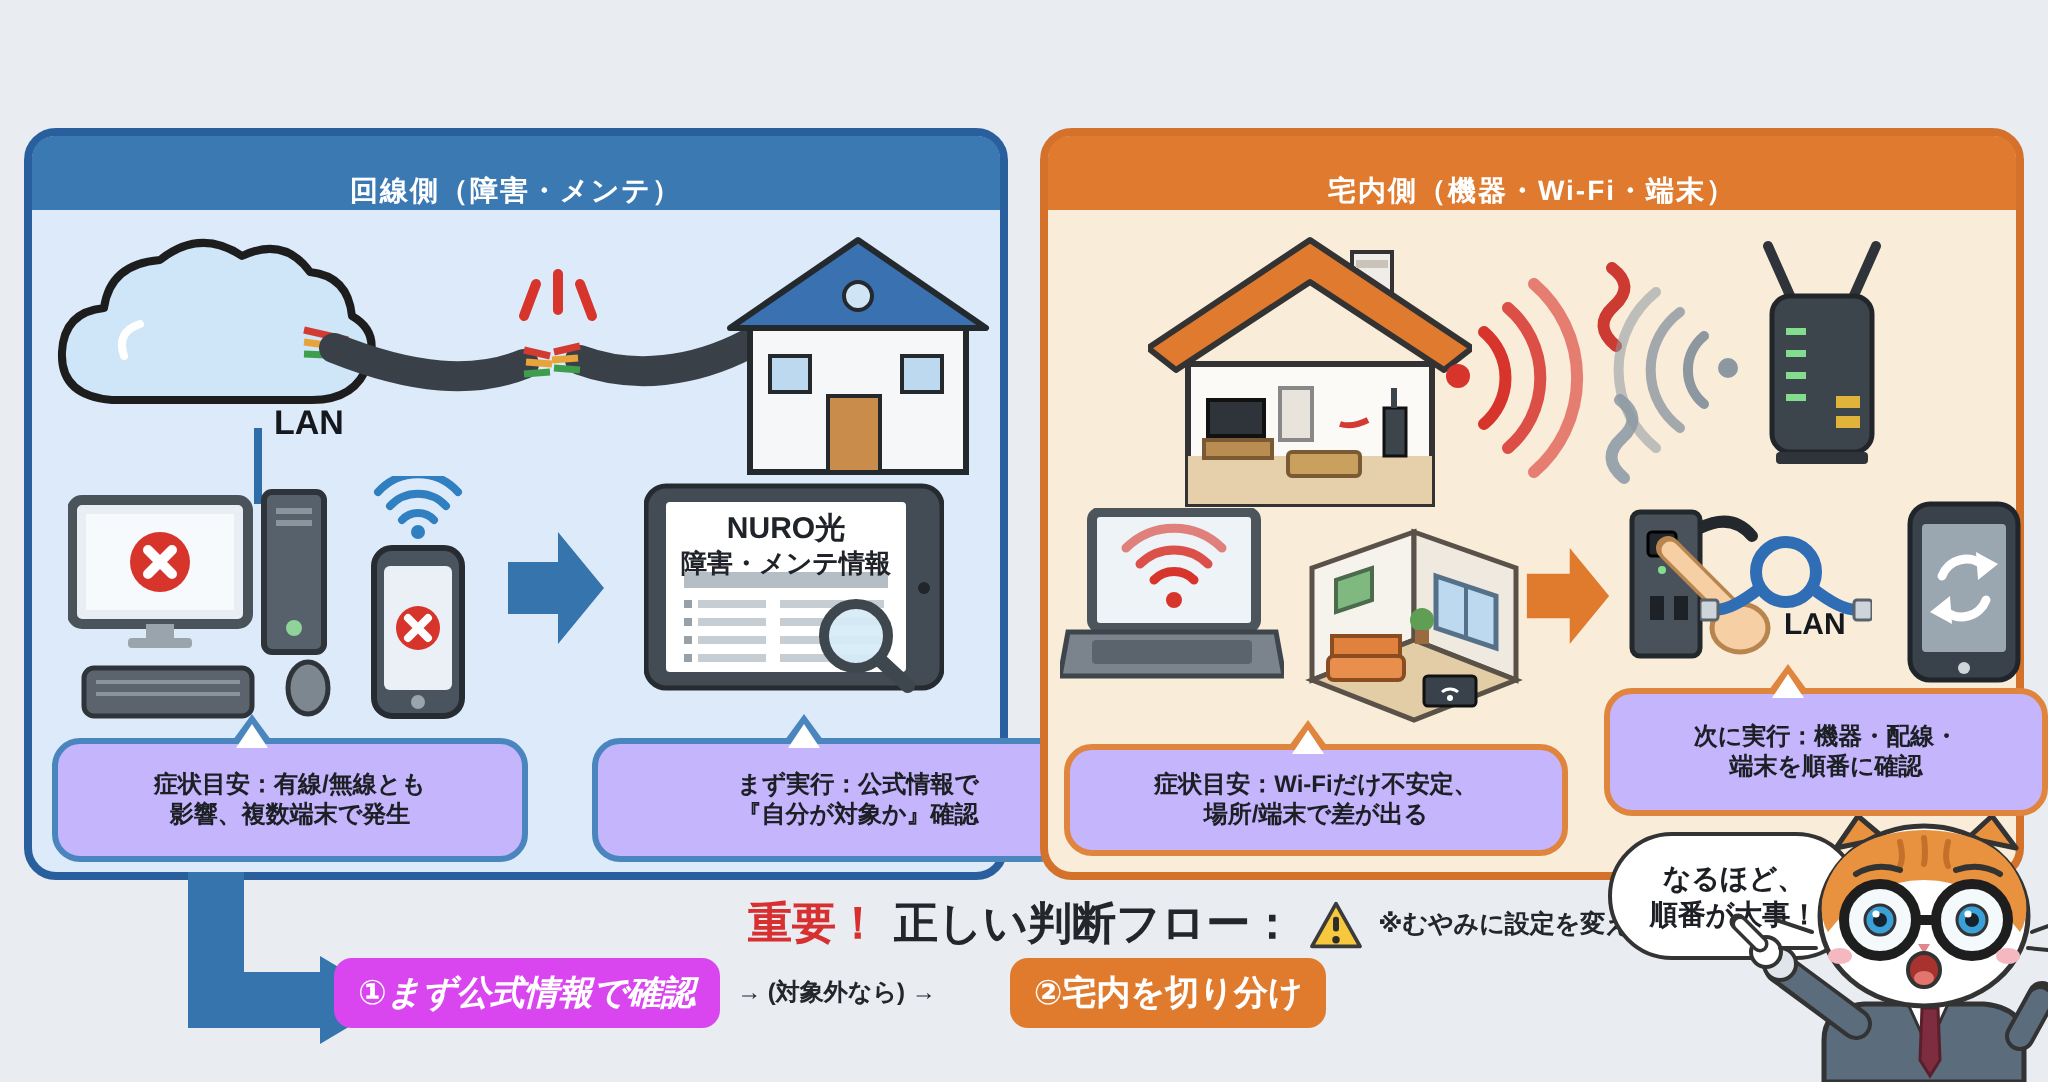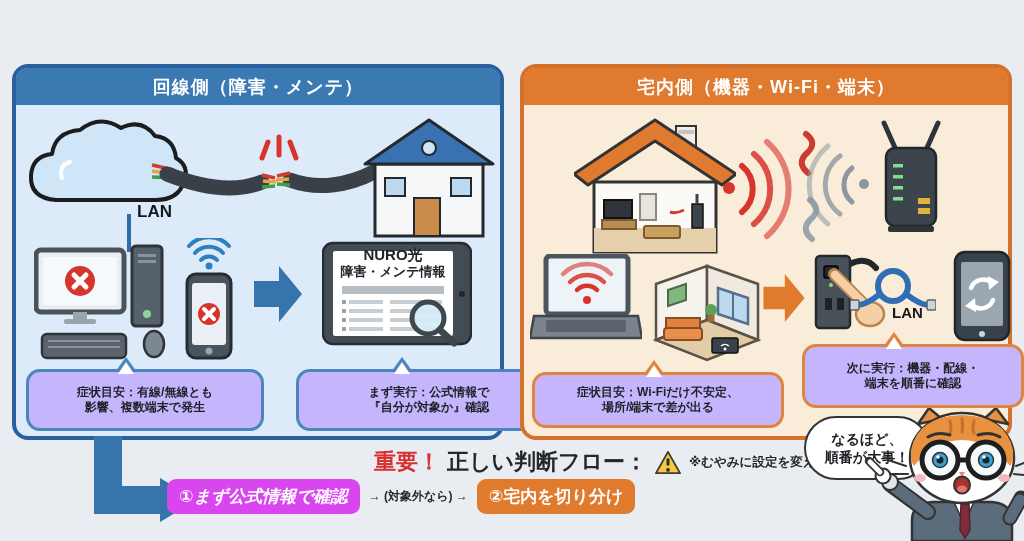--- a/index.html
+++ b/index.html
@@ -7,22 +7,22 @@
         font-family:"Liberation Sans","DejaVu Sans",sans-serif;color:#1c1f24;}
   
   .top-bar{position:absolute;left:0;top:0;width:1024px;height:52px;
            background:linear-gradient(180deg,#33506f 0%,#28415e 60%,#223a54 100%);
            display:flex;align-items:center;justify-content:center;border-bottom:3px solid #56708c;box-sizing:border-box;}
   .top-title{color:#fff;font-weight:bold;font-size:29px;letter-spacing:1px;text-shadow:0 2px 2px rgba(0,0,0,.45);}
   
   .panel{position:absolute;top:64px;width:492px;height:376px;border-radius:16px;border:4px solid;box-sizing:border-box;}
   .panel-left{left:12px;background:#dceafa;border-color:#2a5f9e;}
   .panel-right{left:520px;background:#f9ecd9;border-color:#d4712a;}
-  .panel-header{height:37px;display:flex;align-items:center;justify-content:center;color:#fff;
-                font-weight:bold;font-size:18px;letter-spacing:1px;border-radius:11px 11px 0 0;}
+  .panel-header{height:37px;display:flex;align-items:flex-end;justify-content:center;color:#fff;
+                font-weight:bold;font-size:14px;letter-spacing:1px;border-radius:11px 11px 0 0;}
   .panel-left .panel-header{background:#3b79b3;}
   .panel-right .panel-header{background:#df7a2e;}
   .abs{position:absolute;}
   
   .bubble{position:absolute;background:#c4b5fd;border:3px solid var(--bc);border-radius:14px;
           display:flex;align-items:center;justify-content:center;text-align:center;
           font-weight:bold;font-size:12px;line-height:1.28;white-space:pre-line;color:#1c1f24;}
   .bubble::before{content:"";position:absolute;top:-15px;left:var(--tx,40%);
           border-left:11px solid transparent;border-right:11px solid transparent;border-bottom:15px solid var(--bc);}
   .bubble::after{content:"";position:absolute;top:-10px;left:calc(var(--tx,40%) + 3px);
@@ -39,21 +39,21 @@
   .l-arrow-h{position:absolute;left:94px;top:486px;width:66px;height:28px;background:#3674ad;}
   .l-arrow-head{position:absolute;left:160px;top:478px;width:0;height:0;
         border-top:22px solid transparent;border-bottom:22px solid transparent;border-left:37px solid #3674ad;}
   .important-row{position:absolute;left:374px;top:447px;display:flex;align-items:center;gap:7px;}
   .important-label{color:#d63030;font-weight:bold;font-size:22px;}
   .flow-title{color:#23272c;font-weight:bold;font-size:22px;}
   .warn-note{color:#23272c;font-weight:bold;font-size:12.5px;}
   .flow-row{position:absolute;left:167px;top:477px;display:flex;align-items:center;gap:9px;height:38px;}
   .step-box{border-radius:9px;padding:6px 12px;color:#fff;font-weight:bold;font-size:17px;white-space:nowrap;}
   .step1{background:#d946ef;font-style:italic;}
-  .step2{background:#e07b2e;}
+  .step2{background:#e07b2e;margin-left:28px;}
   .flow-connector{font-weight:bold;font-size:12px;color:#23272c;white-space:nowrap;}
   
   .cat-bubble{position:absolute;left:804px;top:416px;width:122px;height:60px;background:#fff;
         border:2.5px solid #333;border-radius:40px;display:flex;align-items:center;justify-content:center;
         text-align:center;font-weight:bold;font-size:14px;line-height:1.3;white-space:pre-line;}
   .cat-bubble::before{content:"";position:absolute;right:-13px;top:26px;
         border-top:7px solid transparent;border-bottom:7px solid transparent;border-left:14px solid #333;}
   .cat-bubble::after{content:"";position:absolute;right:-8px;top:28px;
         border-top:5px solid transparent;border-bottom:5px solid transparent;border-left:10px solid #fff;}
 </style>
@@ -157,21 +157,21 @@
         <rect x="68" y="62" width="52" height="4"></rect>
           <rect x="68" y="71" width="52" height="4"></rect>
         <rect x="68" y="80" width="52" height="4"></rect>
           <rect x="68" y="89" width="52" height="4"></rect>
       </g>
       <g>
         <circle cx="106" cy="80" r="16" fill="#d6ebf7" fill-opacity="0.92" stroke="#3e464e" stroke-width="5"></circle>
         <path d="M118,92 L132,105" stroke="#3e464e" stroke-width="7" stroke-linecap="round"></path>
       </g>
     </svg>
-    <div class="tablet-text" style="left:319px;top:178px;width:116px;">
+    <div class="tablet-text" style="left:319px;top:188px;width:116px;">
       <div class="t1">NURO光</div>
       <div class="t2">障害・メンテ情報</div>
     </div>
 
     <div class="bubble bubble-blue" style="left:10px;top:301px;width:232px;height:56px;--tx:86px;">症状目安：有線/無線とも
 影響、複数端末で発生</div>
     <div class="bubble bubble-blue" style="left:280px;top:301px;width:204px;height:56px;padding-left:28px;--tx:92px;">まず実行：公式情報で
 『自分が対象か』確認</div>
   </div>
 

